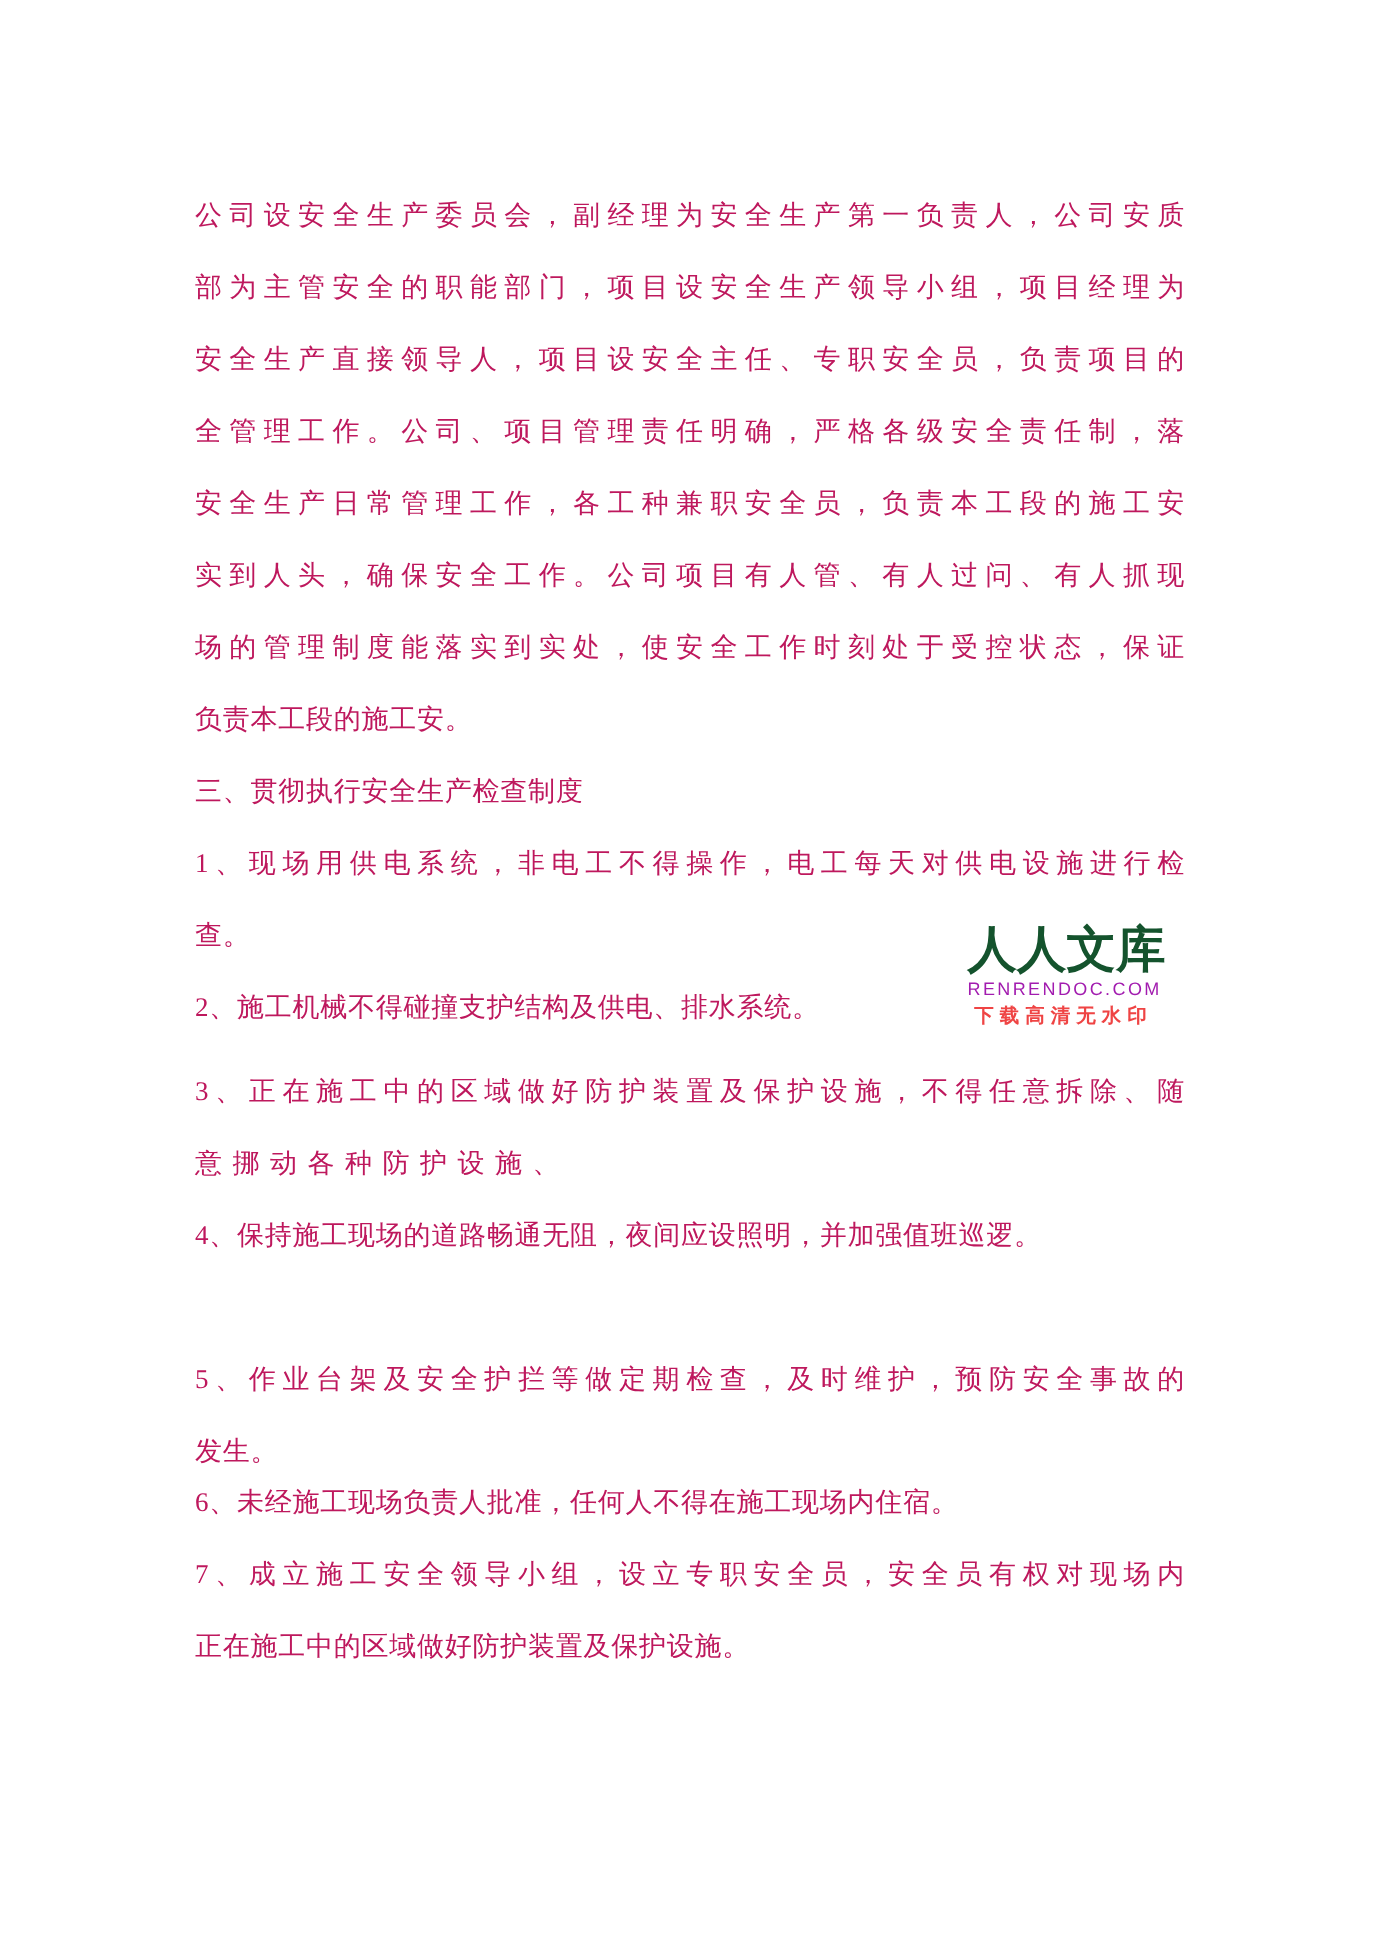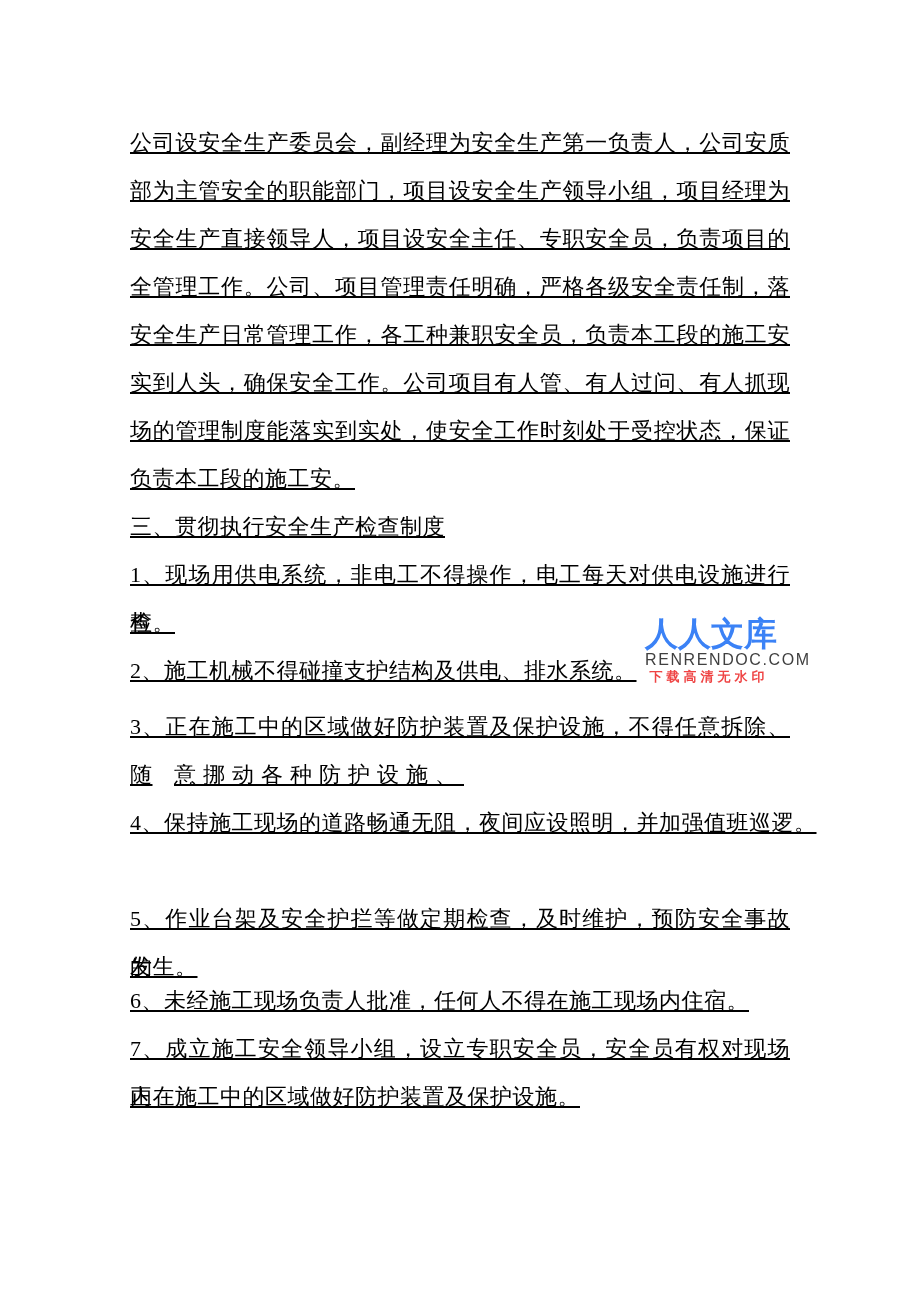--- a/index.html
+++ b/index.html
@@ -17,37 +17,35 @@
   }
   .text-block {
     position: absolute;
     left: 130px;
     top: 119px;
     width: 660px;
   }
   .doc-line {
     height: 48px;
     line-height: 48px;
-    font-size: 22px;
-    color: #000000;
+    font-size: 18px;
+    color: #be185d;
     white-space: nowrap;
     letter-spacing: 0.5px;
-    text-decoration: underline;
   }
   
   .doc-line.j {
     white-space: normal;
     text-align: justify;
     text-align-last: justify;
     text-justify: inter-character;
   }
   
   .doc-line.w {
     letter-spacing: 7px;
-    margin-left: 44px;
   }
   
   .doc-line.b {
     height: 48px;
   }
   
   .doc-line.t {
     margin-top: -14px;
   }
   
@@ -60,29 +58,29 @@
     top: 616px;
     width: 128px;
     text-align: center;
     user-select: none;
     pointer-events: none;
   }
   .wm-title {
     font-size: 33px;
     line-height: 36px;
     font-weight: bold;
-    color: #3b82f6;
+    color: #14532d;
     font-family: "Liberation Serif", "DejaVu Serif", serif;
     white-space: nowrap;
   }
   .wm-domain {
     margin-top: 1px;
-    font-size: 16px;
+    font-size: 12px;
     line-height: 13px;
-    color: #404040;
+    color: #a21caf;
     letter-spacing: 1.6px;
     font-family: "Liberation Sans", "DejaVu Sans", sans-serif;
     white-space: nowrap;
   }
   .wm-tagline {
     margin-top: 4px;
     font-size: 13px;
     line-height: 14px;
     color: #ef4444;
     letter-spacing: 4px;

